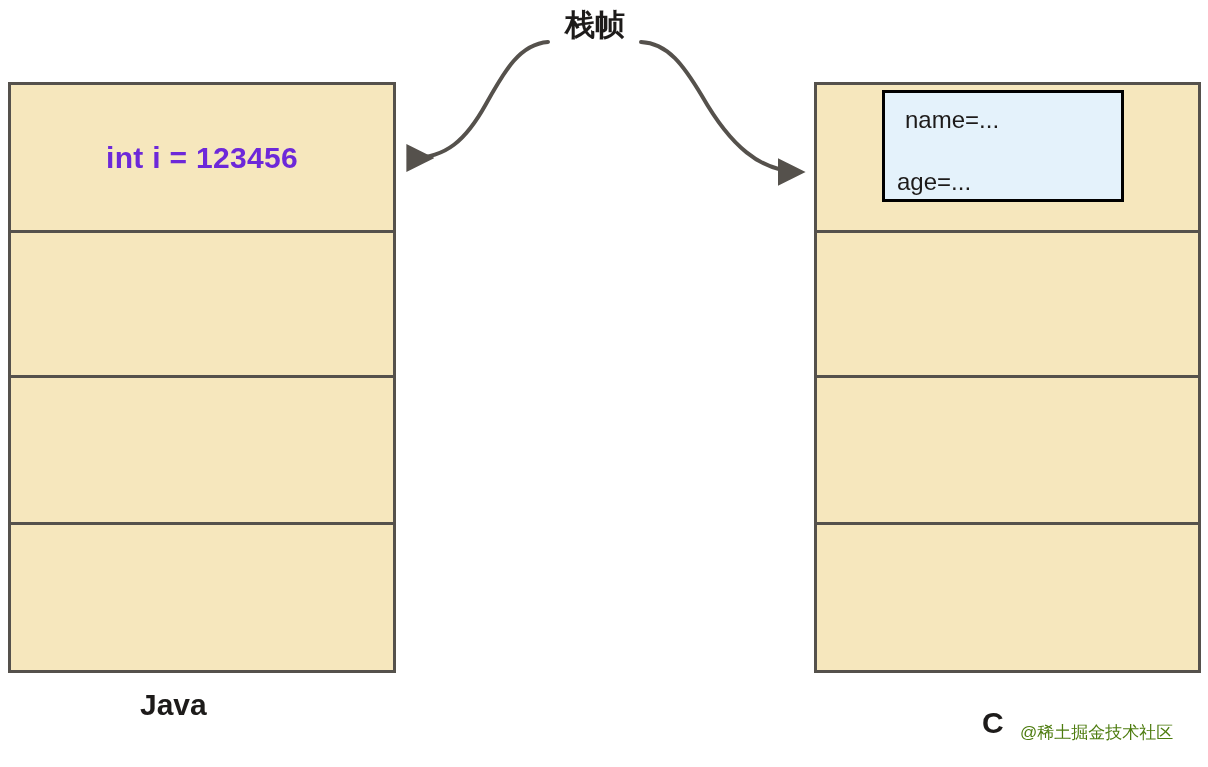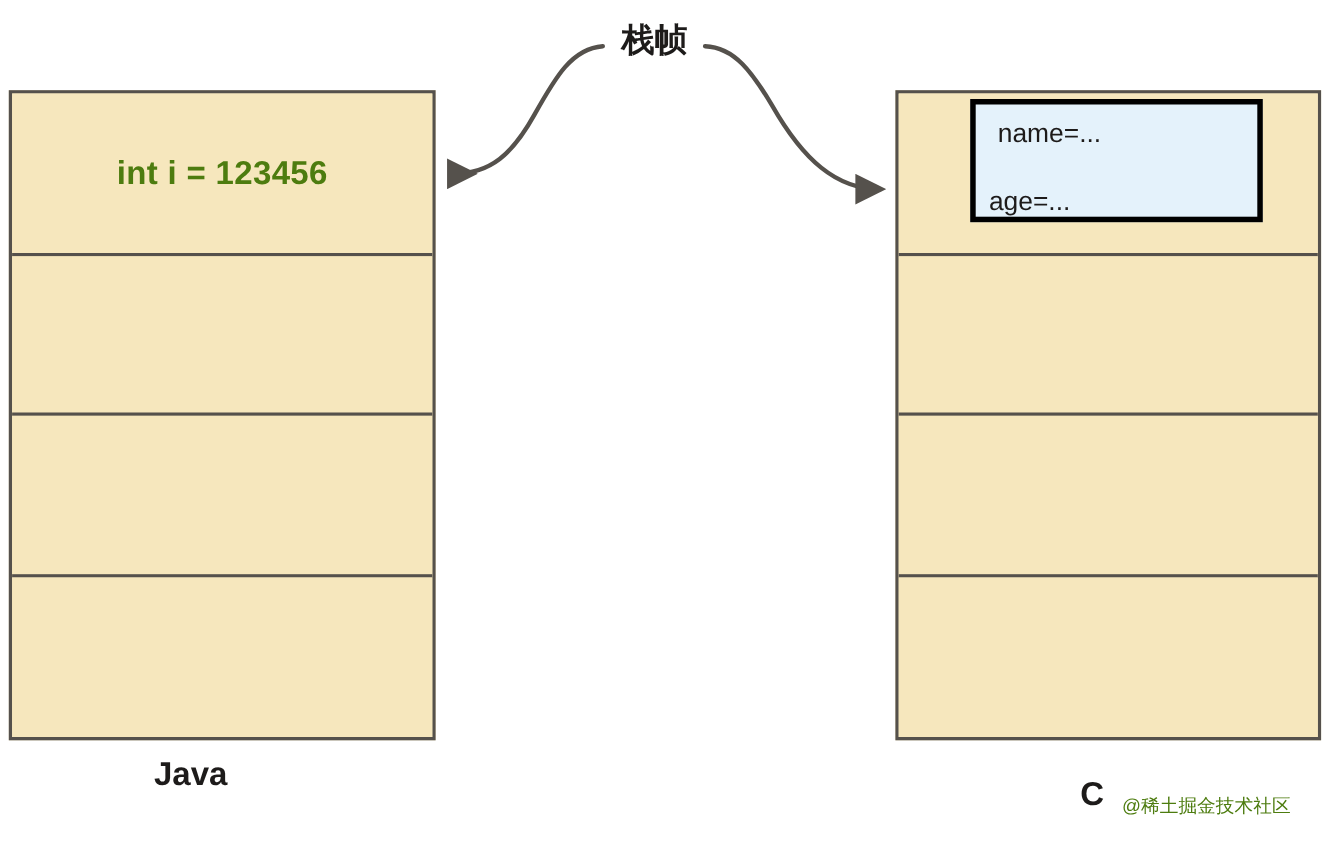--- a/index.html
+++ b/index.html
@@ -54,21 +54,21 @@
   }
 
   .row-h1 { height: 148px; }
   .row-h2 { height: 145px; }
   .row-h3 { height: 147px; }
   .row-h4 { height: 145px; }
 
   .cell-text {
     font-size: 30px;
     font-weight: bold;
-    color: #4d7c0f;
+    color: #6d28d9;
     letter-spacing: 0.3px;
     white-space: nowrap;
   }
 
   
   #student-group {
     position: absolute;
     left: 882px;
     top: 86px;
     width: 256px;
@@ -77,24 +77,24 @@
   #student-title {
     font-size: 22px;
     font-weight: bold;
     color: #1d1b1a;
     line-height: 26px;
     padding-left: 6px;
   }
   #student-fields {
     box-sizing: border-box;
     margin-top: 4px;
-    width: 266px;
+    width: 242px;
     height: 112px;
     background: #e4f2fb;
-    border: 5px solid #000000;
+    border: 3px solid #000000;
     padding: 14px 0 0 12px;
   }
   .field-line {
     font-size: 24px;
     color: #1d1b1a;
     line-height: 26px;
     white-space: nowrap;
   }
   .field-line.indent { padding-left: 8px; }
   .field-line.second { margin-top: 36px; }
@@ -105,21 +105,21 @@
     left: 0;
     top: 0;
     width: 1208px;
     height: 767px;
     pointer-events: none;
     z-index: 8;
   }
   #frame-label {
     position: absolute;
     left: 545px;
-    top: 20px;
+    top: 8px;
     width: 100px;
     text-align: center;
     font-size: 30px;
     font-weight: bold;
     color: #1d1b1a;
     line-height: 34px;
     z-index: 9;
   }
 
   

